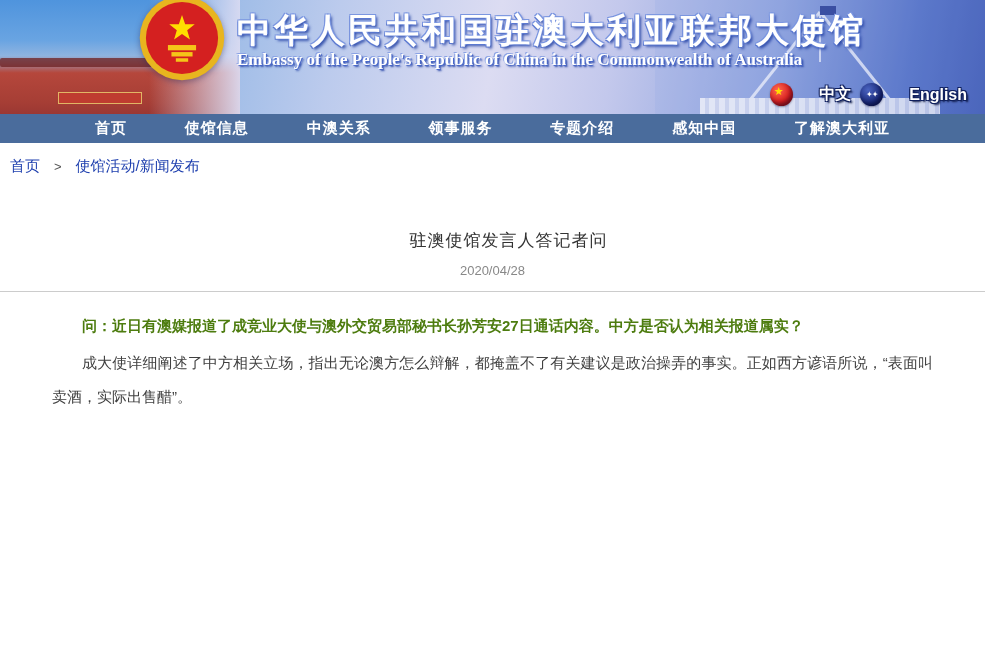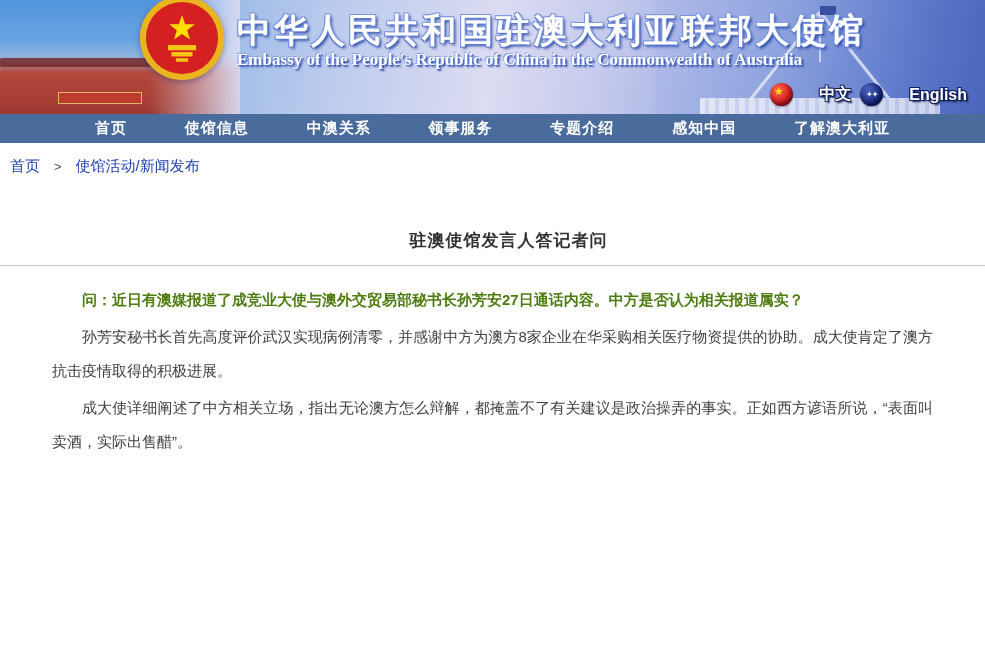--- a/index.html
+++ b/index.html
@@ -58,21 +58,21 @@
     white-space: nowrap; letter-spacing: 1px; }
 
   
   .breadcrumb { height: 46px; display: flex; align-items: center; padding-left: 10px;
     font-size: 15px; }
   .crumb-link { color: #1e3fae; cursor: pointer; text-decoration: none; }
   .crumb-sep { color: #555; margin: 0 14px; font-size: 13px; }
 
   
   .article-head { text-align: center; margin-top: 40px; }
-  .article-title { font-size: 17px; font-weight: bold; color: #333; letter-spacing: 1px; margin-left: 32px; }
+  .article-title { font-size: 17px; font-weight: normal; color: #333; letter-spacing: 1px; margin-left: 32px; }
   .article-date { font-size: 13px; color: #888; margin-top: 11px; }
   .head-rule { border: none; border-top: 1px solid #cccccc; margin-top: 13px; }
 
   .article-body { padding: 17px 52px 0 52px; }
   .article-body p { font-size: 15px; color: #404040; line-height: 34px;
     text-indent: 2em; margin-bottom: 3px; text-align: justify; }
   .article-body p.lead-q { font-weight: bold; color: #4d7c0f; }
 </style>
 </head>
 <body>
@@ -134,21 +134,21 @@
 </div>
 
 <div class="breadcrumb">
   <span class="crumb-link">首页</span>
   <span class="crumb-sep">&gt;</span>
   <span class="crumb-link">使馆活动/新闻发布</span>
 </div>
 
 <div class="article-head">
   <div class="article-title">驻澳使馆发言人答记者问</div>
+  <div class="article-date">2020/04/28</div>
   <hr class="head-rule">
 </div>
 
 <div class="article-body">
   <p class="lead-q">问：近日有澳媒报道了成竞业大使与澳外交贸易部秘书长孙芳安27日通话内容。中方是否认为相关报道属实？</p>
-  <p>孙芳安秘书长首先高度评价武汉实现病例清零，并感谢中方为澳方8家企业在华采购相关医疗物资提供的协助。成大使肯定了澳方抗击疫情取得的积极进展。</p>
   <p>成大使详细阐述了中方相关立场，指出无论澳方怎么辩解，都掩盖不了有关建议是政治操弄的事实。正如西方谚语所说，“表面叫卖酒，实际出售醋”。</p>
 
 </div>
 
 </body></html>

